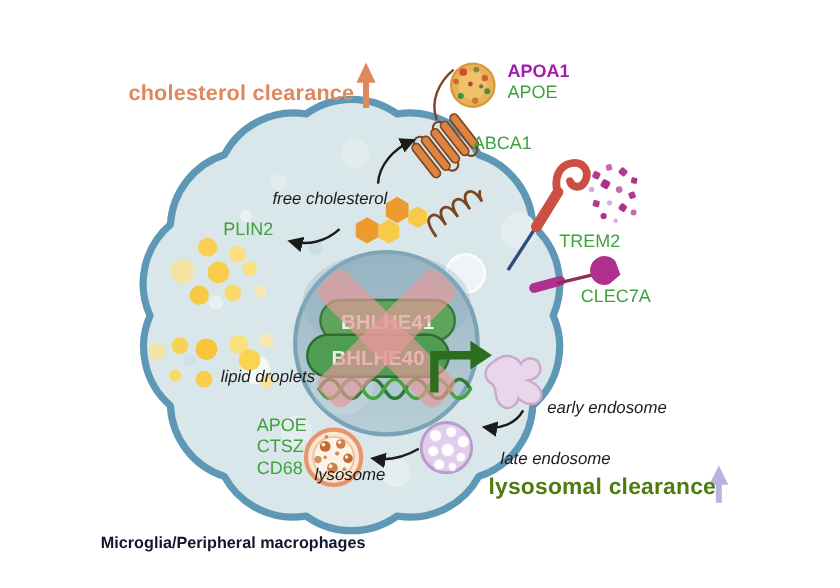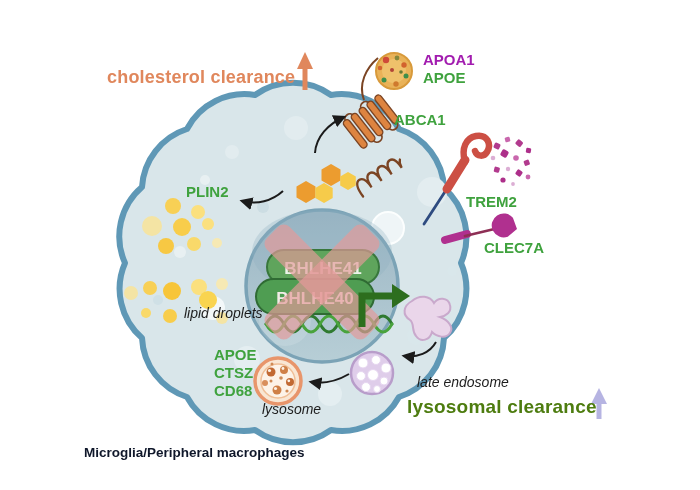--- a/index.html
+++ b/index.html
@@ -1,20 +1,20 @@
 <!DOCTYPE html>
 <html><head>
 <meta charset="utf-8">
 <style>
   html,body{margin:0;padding:0;background:#ffffff;}
   .stage{position:relative;width:700px;height:490px;background:#ffffff;overflow:hidden;
          font-family:"Liberation Sans",sans-serif;}
   .stage svg{position:absolute;left:0;top:0;}
   .lbl{position:absolute;white-space:nowrap;line-height:1.05;}
-  .green{color:#3fa23e;font-weight:bold;font-size:15px;}
+  .green{color:#3fa23e;font-weight:normal;font-size:15px;}
   .ital{font-style:italic;color:#1d1d1d;font-size:14px;}
   .proc-orange{color:#e0875c;font-weight:bold;font-size:18px;letter-spacing:.2px;}
   .proc-purple{color:#4d7c0f;font-weight:bold;font-size:19px;letter-spacing:.2px;}
   .apoa{color:#a21caf;font-weight:600;font-size:15px;}
   .caption{color:#0f172a;font-weight:bold;font-size:13.5px;}
   .gene-stack div{margin-bottom:2px;}
 </style>
 </head>
 <body>
 
@@ -219,26 +219,28 @@
   <g>
     <line x1="599" y1="419" x2="599" y2="402" stroke="#b6b4e2" stroke-width="5"></line>
     <polygon points="591,404 607,404 599,388" fill="#b6b4e2"></polygon>
   </g>
 </svg>
 
 <div class="lbl proc-orange" style="left:107px;top:68px">cholesterol clearance</div>
 <div class="lbl apoa" style="left:423px;top:52px">APOA1</div>
 <div class="lbl green" style="left:423px;top:70px">APOE</div>
 <div class="lbl green" style="left:394px;top:112px">ABCA1</div>
+<div class="lbl ital" style="left:227px;top:158px">free cholesterol</div>
 <div class="lbl green" style="left:186px;top:184px">PLIN2</div>
 <div class="lbl green" style="left:466px;top:194px">TREM2</div>
 <div class="lbl green" style="left:484px;top:240px">CLEC7A</div>
 <div class="lbl ital" style="left:184px;top:306px">lipid droplets</div>
+<div class="lbl ital" style="left:456px;top:332px">early endosome</div>
 <div class="lbl ital" style="left:417px;top:375px">late endosome</div>
 <div class="lbl gene-stack" style="left:214px;top:347px">
   <div class="green">APOE</div>
   <div class="green">CTSZ</div>
   <div class="green">CD68</div>
 </div>
-<div class="lbl ital" style="left:262px;top:402px">lysosome</div>
+<div class="lbl ital" style="left:262px;top:388px">lysosome</div>
 <div class="lbl proc-purple" style="left:407px;top:397px">lysosomal clearance</div>
 <div class="lbl caption" style="left:84px;top:446px">Microglia/Peripheral macrophages</div>
 </div>
 
 </body></html>

